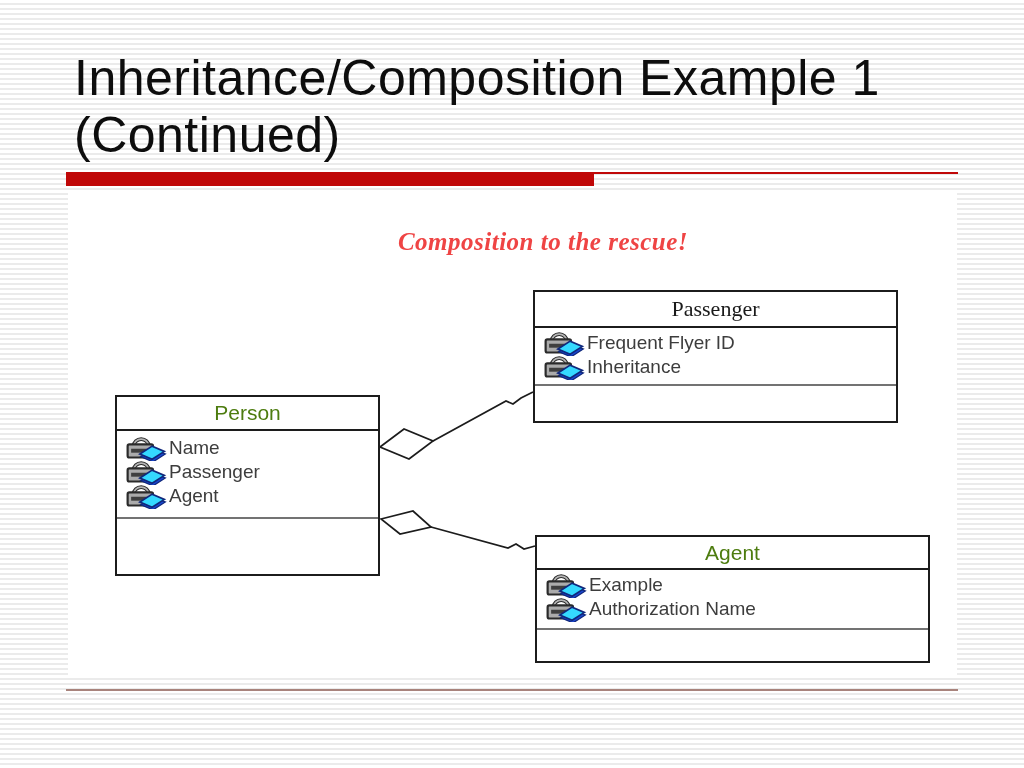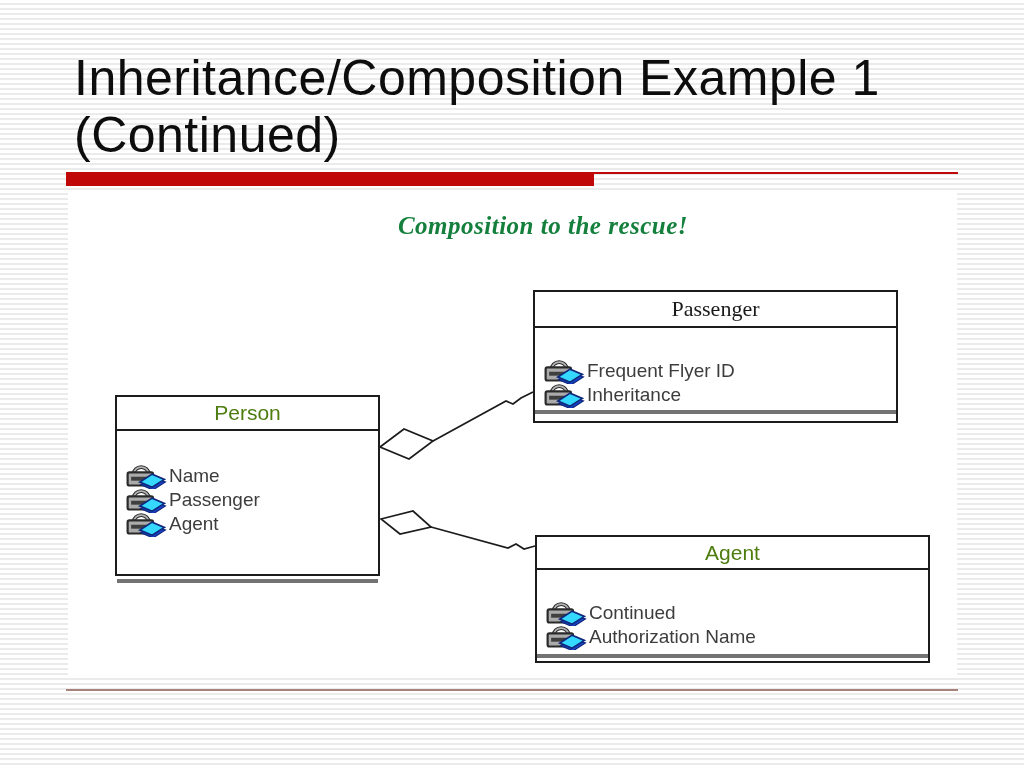--- a/index.html
+++ b/index.html
@@ -28,41 +28,40 @@
   }
   .content-panel{
     position:absolute; left:68px; top:190px; width:889px; height:486px;
     background:#ffffff;
   }
   .footer-rule{
     position:absolute; left:66px; top:689px; width:892px; height:2px;
     background:#a8837c;
   }
   .caption{
-    position:absolute; left:265px; top:22px; width:420px;
+    position:absolute; left:265px; top:38px; width:420px;
     text-align:center;
     font-family:"Liberation Serif", serif;
     font-style:italic; font-weight:bold;
-    font-size:25px; color:#15803d; letter-spacing:0.5px;
+    font-size:25px; color:#ef4444; letter-spacing:0.5px;
   }
   .uml-class{
     position:absolute; background:#fff;
     border:2px solid #1c1c1c;
   }
   .uml-title{
     display:flex; align-items:center; justify-content:center;
     border-bottom:2px solid #1c1c1c;
     color:#1a1a1a;
   }
   .uml-title.serif{ font-family:"Liberation Serif", serif; font-size:22px; }
   .uml-title.sans{ font-family:"Liberation Sans", sans-serif; font-size:21px; color:#4d7c0f; }
   .uml-attrs{
-    border-bottom:4px solid #737373;
+    border-bottom:2px solid #737373;
     padding:3px 4px 0 8px;
-    margin-top:28px;
   }
   .uml-ops{ background:#fff; }
   .attr-row{
     display:flex; align-items:center; height:24px;
     font-family:"Liberation Sans", sans-serif;
     font-size:19px; color:#3d3d3d; white-space:nowrap;
   }
   .attr-row svg.attr-icon{ width:42px; height:28px; margin:-3px 2px -1px 0; flex:0 0 auto; }
   .connector-layer{
     position:absolute; left:0; top:0; width:1024px; height:768px;
@@ -118,21 +117,21 @@
             <use href="#ic-attr"></use>
           </svg>
         <span>Inheritance</span>
       </div>
     </div>
     <div class="uml-ops"></div>
   </div>
 
   <div class="uml-class" style="left:115px; top:395px; width:265px; height:181px;">
     <div class="uml-title sans" style="height:34px;">Person</div>
-    <div class="uml-attrs" style="height:124px; padding-top:5px;">
+    <div class="uml-attrs" style="height:88px; padding-top:5px;">
       <div class="attr-row">
         <svg class="attr-icon">
             <use href="#ic-attr"></use>
           </svg>
         <span>Name</span>
       </div>
       <div class="attr-row">
         <svg class="attr-icon">
             <use href="#ic-attr"></use>
           </svg>
@@ -148,21 +147,21 @@
     <div class="uml-ops"></div>
   </div>
 
   <div class="uml-class" style="left:535px; top:535px; width:395px; height:128px;">
     <div class="uml-title sans" style="height:33px;">Agent</div>
     <div class="uml-attrs" style="height:60px;">
       <div class="attr-row">
         <svg class="attr-icon">
             <use href="#ic-attr"></use>
           </svg>
-        <span>Continued</span>
+        <span>Example</span>
       </div>
       <div class="attr-row">
         <svg class="attr-icon">
             <use href="#ic-attr"></use>
           </svg>
         <span>Authorization Name</span>
       </div>
     </div>
     <div class="uml-ops"></div>
   </div>

